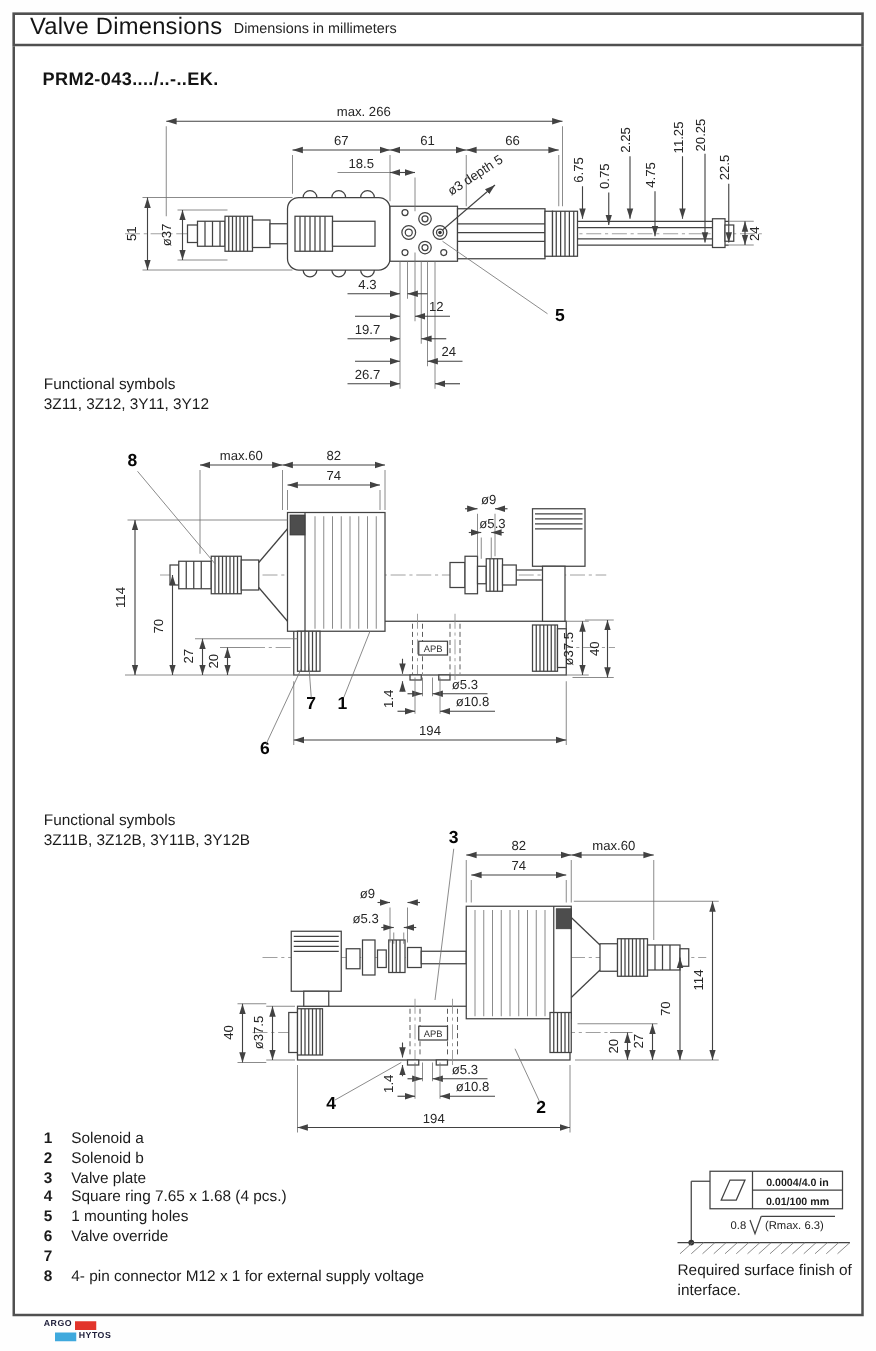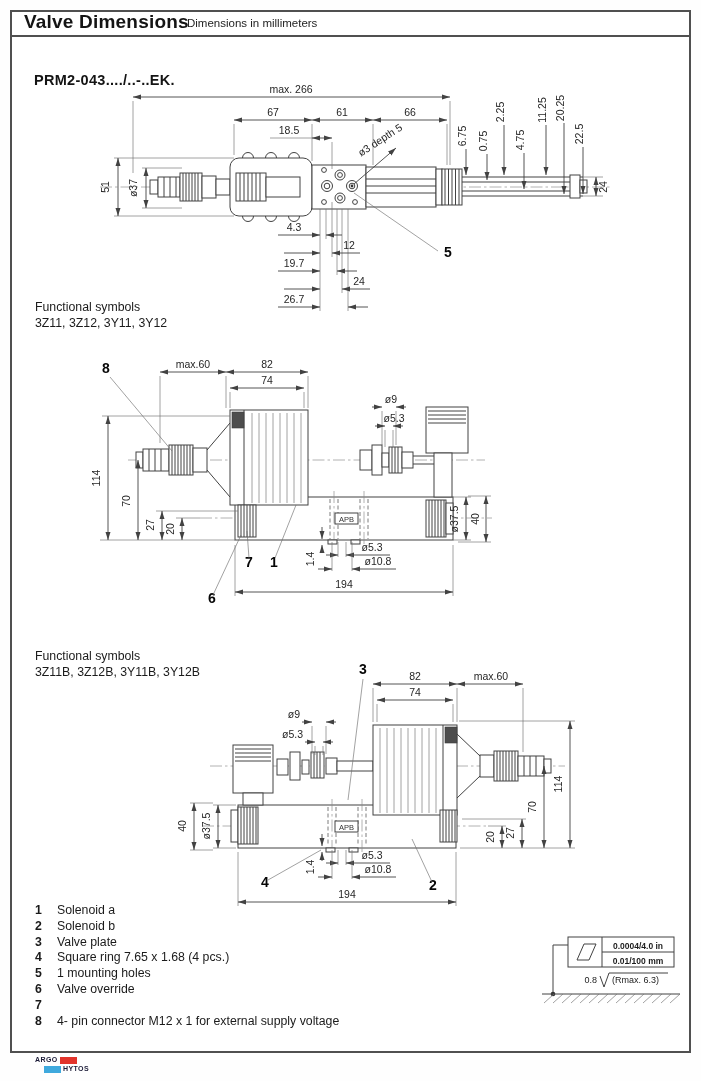--- a/index.html
+++ b/index.html
@@ -1,22 +1,22 @@
 <!DOCTYPE html>
 <html><head>
 <meta charset="utf-8">
 <style>
   *{margin:0;padding:0;box-sizing:border-box}
   body{background:#ffffff;font-family:"Liberation Sans","DejaVu Sans",sans-serif}
   .page{position:relative;width:701px;height:1081px;background:#fefefe;overflow:hidden}
   .frame{position:absolute;left:10px;top:10px;width:681px;height:1043px;border:2px solid #505050;background:#fff}
   .header{position:absolute;left:10px;top:10px;width:681px;height:27px;border:2px solid #505050;background:#fff}
-  .title{position:absolute;left:24px;top:11px;font-size:19px;font-weight:bold;color:#141414;letter-spacing:.2px}
+  .title{position:absolute;left:24px;top:11px;font-size:19px;font-weight:normal;color:#141414;letter-spacing:.2px}
   .subtitle{position:absolute;left:187px;top:17px;font-size:11.5px;color:#232323}
-  .model{position:absolute;left:34px;top:72px;font-size:14.5px;font-weight:bold;color:#141414;letter-spacing:.3px}
+  .model{position:absolute;left:34px;top:56px;font-size:14.5px;font-weight:bold;color:#141414;letter-spacing:.3px}
   .fsym{position:absolute;left:35px;font-size:12.3px;color:#1b1b1b;line-height:16px}
   .fsym .ft{font-weight:normal}
   svg{position:absolute;overflow:visible}
   svg text{font-family:"Liberation Sans","DejaVu Sans",sans-serif;font-size:10.5px;fill:#262626}
   .ln{stroke:#424242;stroke-width:1;fill:none}
   .fw{fill:#ffffff;stroke:#424242;stroke-width:1}
   .fd{fill:#4d4d4d;stroke:#3a3a3a;stroke-width:.6}
   .tn{stroke:#707070;stroke-width:.65;fill:none}
   .cl{stroke:#8a8a8a;stroke-width:.65;fill:none;stroke-dasharray:12 3 2.5 3}
   .dsh{stroke:#5c5c5c;stroke-width:.8;fill:none;stroke-dasharray:4 2.5}
@@ -542,20 +542,24 @@
         <line class="tn" x1="67" y1="78" x2="77" y2="69"></line>
         <line class="tn" x1="76" y1="78" x2="86" y2="69"></line>
         <line class="tn" x1="85" y1="78" x2="95" y2="69"></line>
         <line class="tn" x1="94" y1="78" x2="104" y2="69"></line>
         <line class="tn" x1="103" y1="78" x2="113" y2="69"></line>
         <line class="tn" x1="112" y1="78" x2="122" y2="69"></line>
         <line class="tn" x1="121" y1="78" x2="131" y2="69"></line>
         <line class="tn" x1="130" y1="78" x2="140" y2="69"></line>
     </g>
   </svg>
+  <div class="sfcap">
+    <div>Required surface finish of</div>
+    <div>interface.</div>
+  </div>
 
   <div class="logo">
     <div class="logorow">
       <span class="ltxt">ARGO</span>
       <span class="lred"></span>
     </div>
     <div class="logorow l2">
       <span class="lblue"></span>
       <span class="ltxt">HYTOS</span>
     </div>

